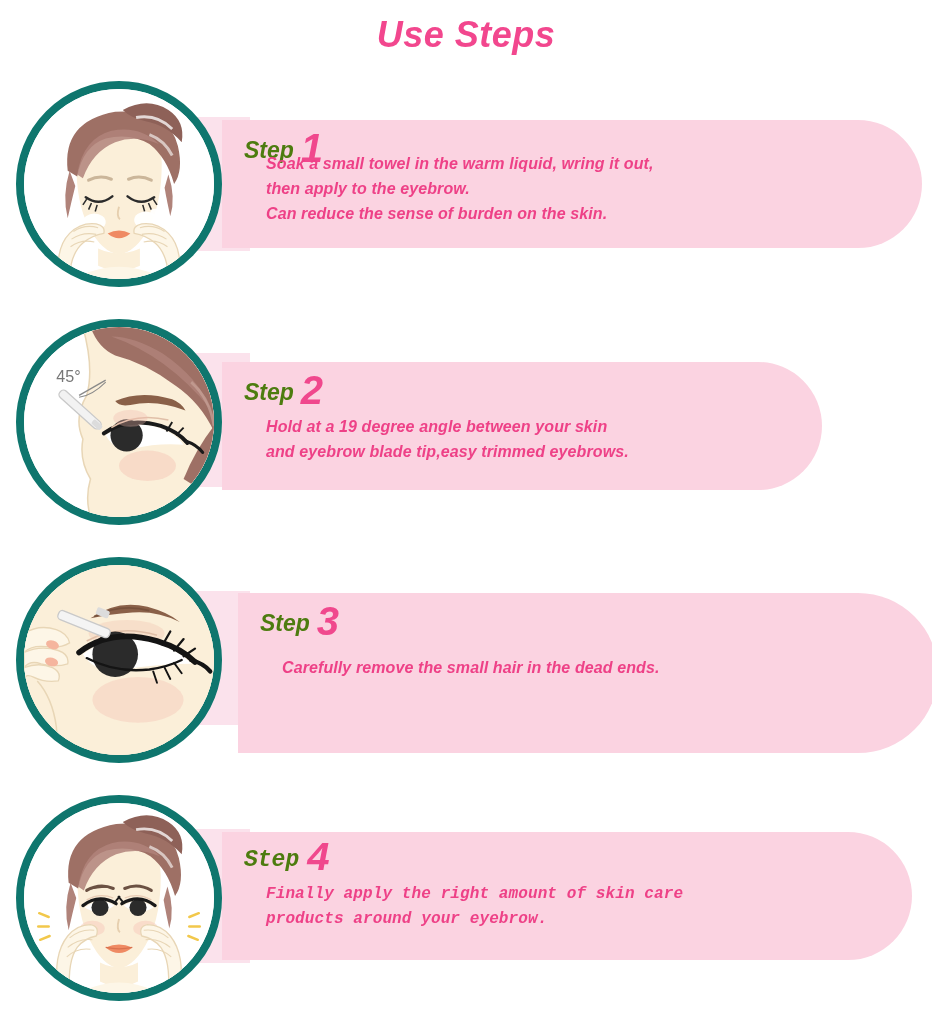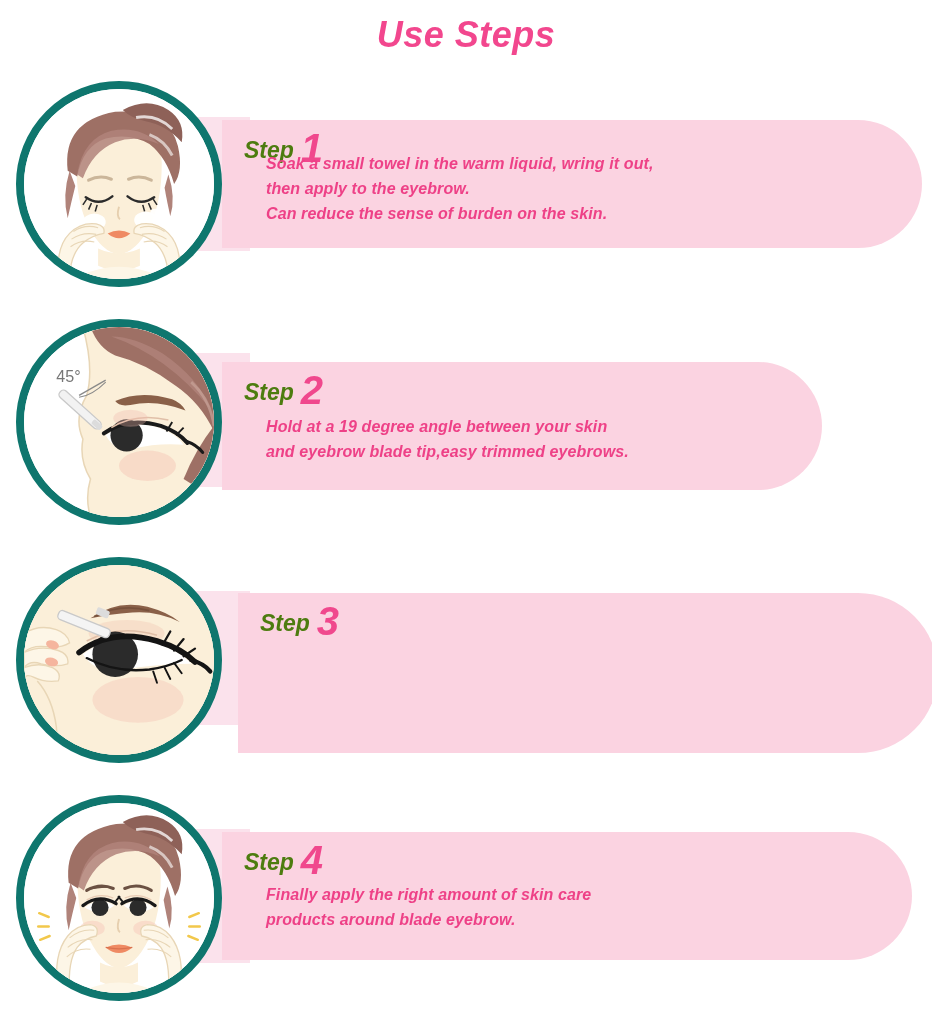--- a/index.html
+++ b/index.html
@@ -31,21 +31,21 @@
 
   
   .step-row {
     position: absolute;
     left: 0;
     width: 932px;
   }
   #step-row-0 { top: 75px;  height: 220px; }
   #step-row-1 { top: 313px; height: 220px; }
   #step-row-2 { top: 551px; height: 220px; }
-  #step-row-3 { top: 789px; height: 220px; }
+  #step-row-3 { top: 789px; height: 220px; font-family: Liberation Mono, monospace; }
 
   
   .tint-block {
     position: absolute;
     background: #FBE2EC;
   }
 
   
   .banner {
     position: absolute;
@@ -255,20 +255,21 @@
 
 <div class="step-row" id="step-row-2">
 
   <div class="tint-block" style="left:178px; top:40px; width:72px; height:134px;"></div>
 
   <div class="banner" id="banner-2">
     <div class="banner-inner">
       <div class="step-label-line">
         <span class="step-word">Step</span><span class="step-num">3</span>
       </div>
+      <div class="step-desc" id="desc-2">Carefully remove the small hair in the dead ends.</div>
     </div>
   </div>
 
   <div class="circle-wrap">
     <svg class="circle-svg" viewBox="0 0 200 200">
       <rect x="0" y="0" width="200" height="200" fill="#FBEFD9"></rect>
 
       <ellipse cx="108" cy="100" rx="110" ry="108" fill="#FBEFD9"></ellipse>
 
       <ellipse cx="120" cy="142" rx="48" ry="24" fill="#F4C3B4" opacity="0.4"></ellipse>
@@ -317,21 +318,21 @@
 <div class="step-row" id="step-row-3">
 
   <div class="tint-block" style="left:178px; top:40px; width:72px; height:134px;"></div>
 
   <div class="banner" id="banner-3">
     <div class="banner-inner">
       <div class="step-label-line">
         <span class="step-word">Step</span><span class="step-num">4</span>
       </div>
       <div class="step-desc" id="desc-3">Finally apply the right amount of skin care
-products around blade eyebrow.</div>
+products around your eyebrow.</div>
     </div>
   </div>
 
   <div class="circle-wrap">
     <svg class="circle-svg" viewBox="0 0 200 200">
       <rect x="0" y="0" width="200" height="200" fill="#ffffff"></rect>
 
       <path d="M80 168 L80 188 Q100 198 120 188 L120 168 Q100 178 80 168 Z" fill="#FBEFD9"></path>
       <path d="M62 198 Q100 180 138 198 L138 205 L62 205 Z" fill="#FDF6E7"></path>
 

